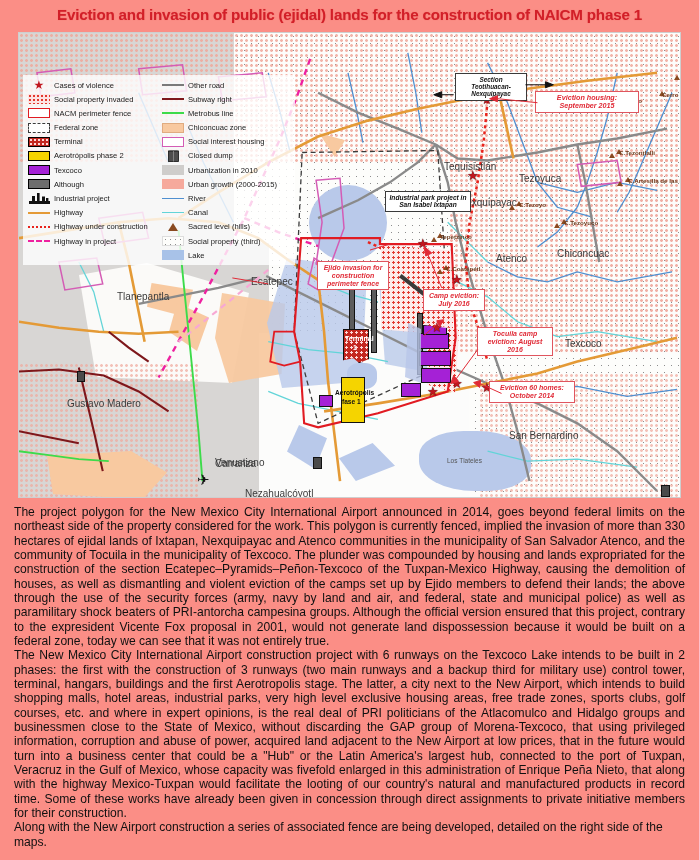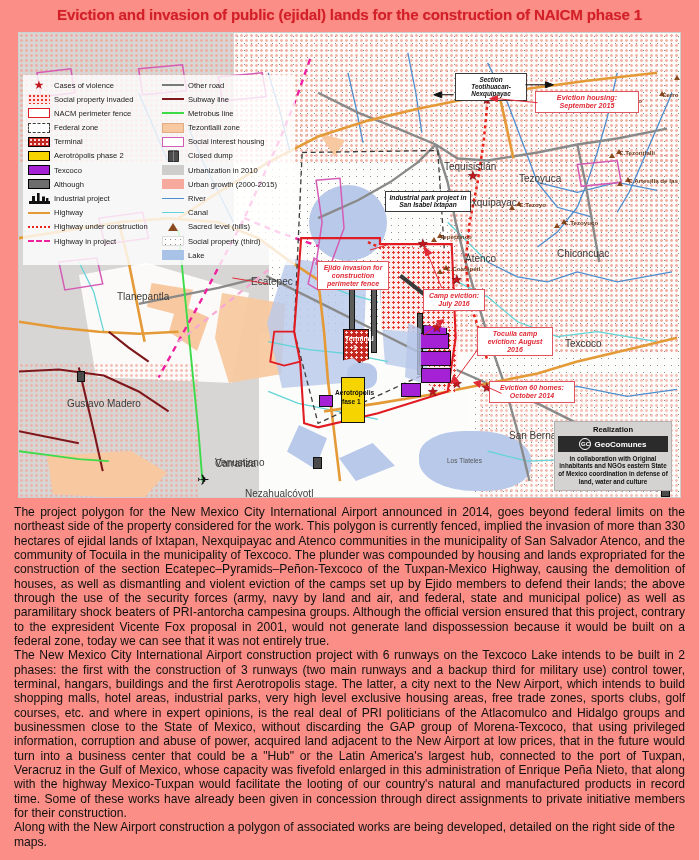--- a/index.html
+++ b/index.html
@@ -383,21 +383,21 @@
 
   <div class="mlabel town" style="left:98px; top:258px;">Tlanepantla</div>
   <div class="mlabel town" style="left:232px; top:243px;">Ecatepec</div>
   <div class="mlabel town" style="left:48px; top:365px;">Gustavo Madero</div>
   <div class="mlabel town" style="left:196px; top:424px;">Venustiano</div>
   <div class="mlabel town" style="left:196px; top:425px;">Carranza</div>
   <div class="mlabel town" style="left:226px; top:455px;">Nezahualcóyotl</div>
   <div class="mlabel town" style="left:425px; top:128px;">Tequisistlán</div>
   <div class="mlabel town" style="left:440px; top:164px;">Nexquipayac</div>
   <div class="mlabel town" style="left:500px; top:140px;">Tezoyuca</div>
-  <div class="mlabel town" style="left:446px; top:220px;">Atenco</div>
+  <div class="mlabel town" style="left:477px; top:220px;">Atenco</div>
   <div class="mlabel town" style="left:538px; top:215px;text-align:center;">Chiconcuac</div>
   <div class="mlabel town" style="left:546px; top:305px;">Texcoco</div>
   <div class="mlabel town" style="left:490px; top:397px;">San Bernardino</div>
   <div class="mlabel small" style="left:428px; top:424px;">Los Tlateles</div>
 
   <div id="legend">
     <div class="legcol">
       <div class="legrow">
         <span class="swatch sw-star">★</span>
         <span class="legtxt">Cases of violence</span>
@@ -466,31 +466,31 @@
       <div class="legrow">
         <span class="swatch sw-line">
             <i class="l-other"></i>
           </span>
         <span class="legtxt">Other road</span>
       </div>
       <div class="legrow">
         <span class="swatch sw-line">
             <i class="l-subway"></i>
           </span>
-        <span class="legtxt">Subway line</span>
+        <span class="legtxt">Subway right</span>
       </div>
       <div class="legrow">
         <span class="swatch sw-line">
             <i class="l-metro"></i>
           </span>
         <span class="legtxt">Metrobus line</span>
       </div>
       <div class="legrow">
         <span class="swatch sw-ind"></span>
-        <span class="legtxt">Tezontlalli zone</span>
+        <span class="legtxt">Chiconcuac zone</span>
       </div>
       <div class="legrow">
         <span class="swatch sw-sih"></span>
         <span class="legtxt">Social interest housing</span>
       </div>
       <div class="legrow">
         <span class="swatch sw-dump">
           <svg width="11" height="12" viewBox="0 0 11 12">
             <rect x="0.5" y="1" width="10" height="10.5" fill="#4d4d4d" stroke="#111" stroke-width="0.8"></rect>
             <path d="M0.5 1 L10.5 1 L9 0 L2 0 Z" fill="#6a6a6a"></path>
@@ -567,28 +567,20 @@
   <div class="callout black" style="left:366px; top:158px; width:86px; font-size:6.6px;">Industrial park project in San Isabel Ixtapan</div>
 
   <div class="callout red" style="left:298px; top:228px; width:72px; font-size:7px;">Ejido invasion for construction perimeter fence</div>
 
   <div class="callout red" style="left:404px; top:256px; width:62px; font-size:7px;">Camp eviction: July 2016</div>
 
   <div class="callout red" style="left:458px; top:294px; width:76px; font-size:7px;">Tocuila camp eviction: August 2016</div>
 
   <div class="callout red" style="left:470px; top:348px; width:86px; font-size:7px;">Eviction 60 homes: October 2014</div>
 
-  <div id="realization">
-    <div class="rtitle">Realization</div>
-    <div class="rlogo">
-      <span class="circ">GC</span>
-      <span class="gname">GeoComunes</span>
-    </div>
-    <div class="rcred">in collaboration with Original inhabitants and NGOs eastern State of Mexico coordination in defense of land, water and culture</div>
-  </div>
 
 </div>
 
 <div id="body-text">
   <p>The project polygon for the New Mexico City International Airport announced in 2014, goes beyond federal limits on the northeast side of the property considered for the work. This polygon is currently fenced, implied the invasion of more than 330 hectares of ejidal lands of Ixtapan, Nexquipayac and Atenco communities in the municipality of San Salvador Atenco, and the community of Tocuila in the municipality of Texcoco. The plunder was compounded by housing and lands expropriated for the construction of the section Ecatepec–Pyramids–Peñon-Texcoco of the Tuxpan-Mexico Highway, causing the demolition of houses, as well as dismantling and violent eviction of the camps set up by Ejido members to defend their lands; the above through the use of the security forces (army, navy by land and air, and federal, state and municipal police) as well as paramilitary shock beaters of PRI-antorcha campesina groups. Although the official version ensured that this project, contrary to the expresident Vicente Fox proposal in 2001, would not generate land dispossession because it would be built on a federal zone, today we can see that it was not entirely true.</p>
   <p>The New Mexico City International Airport construction project with 6 runways on the Texcoco Lake intends to be built in 2 phases: the first with the construction of 3 runways (two main runways and a backup third for military use) control tower, terminal, hangars, buildings and the first Aerotropolis stage. The latter, a city next to the New Airport, which intends to build shopping malls, hotel areas, industrial parks, very high level exclusive housing areas, free trade zones, sports clubs, golf courses, etc. and where in expert opinions, is the real deal of PRI politicians of the Atlacomulco and Hidalgo groups and businessmen close to the State of Mexico, without discarding the GAP group of Morena-Texcoco, that using privileged information, corruption and abuse of power, acquired land adjacent to the New Airport at low prices, that in the future would turn into a business center that could be a "Hub" or the Latin America's largest hub, connected to the port of Tuxpan, Veracruz in the Gulf of Mexico, whose capacity was fivefold enlarged in this administration of Enrique Peña Nieto, that along with the highway Mexico-Tuxpan would facilitate the looting of our country's natural and manufactured products in record time. Some of these works have already been given in concession through direct assignments to private initiative members for their construction.</p>
-  <p>Along with the New Airport construction a polygon of associated works are being developed, detailed on the right side of the maps.</p>
+  <p>Along with the New Airport construction a series of associated fence are being developed, detailed on the right side of the maps.</p>
 </div>
 
 </body></html>

